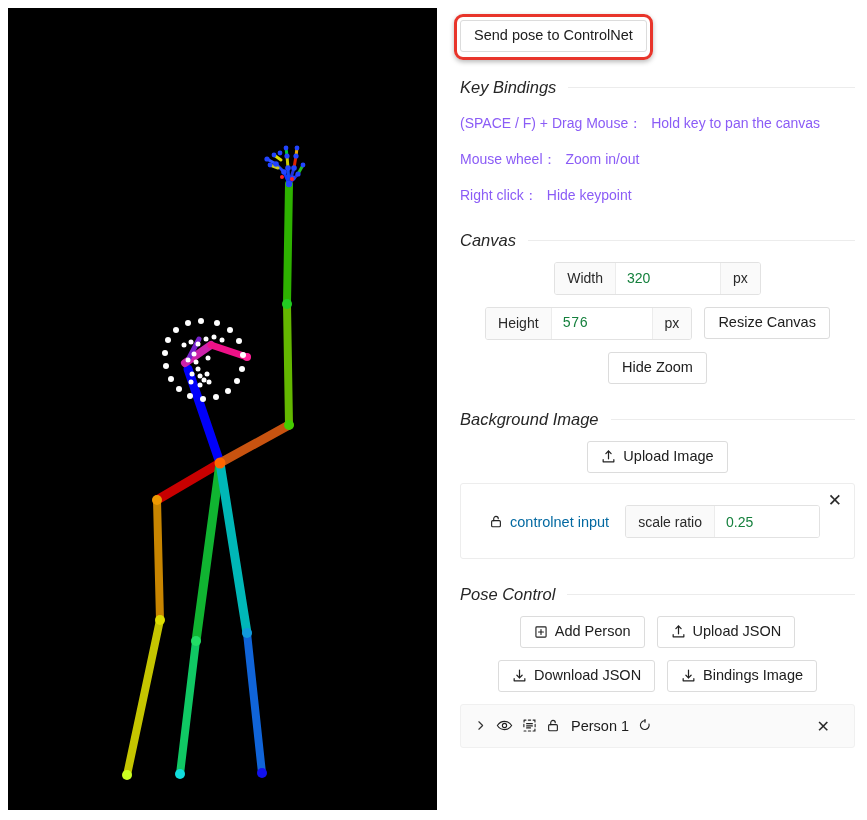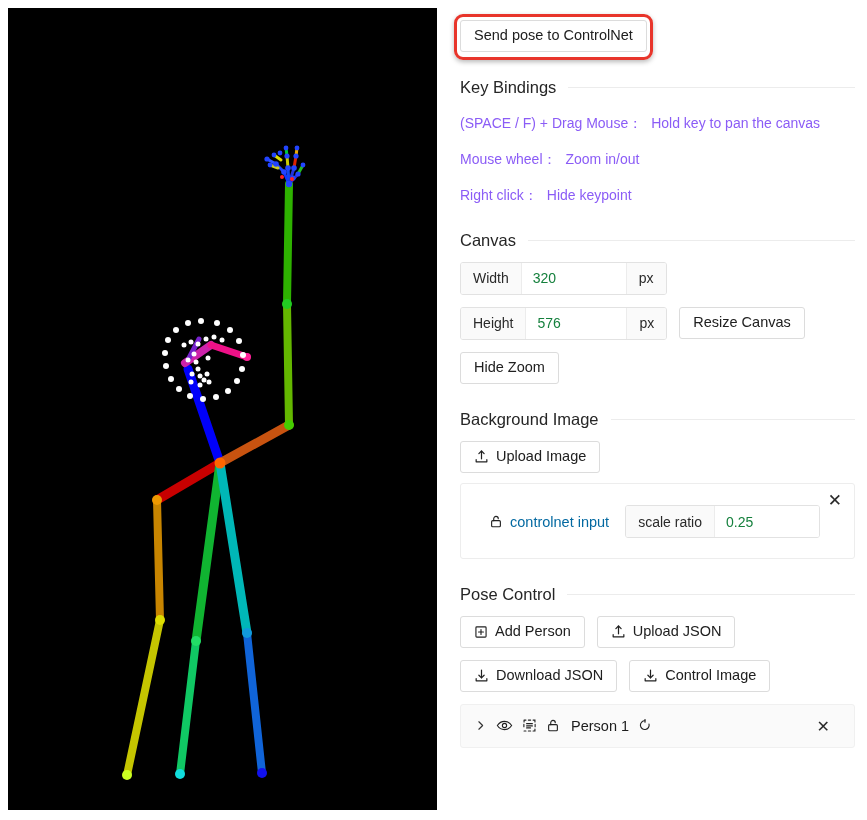--- a/index.html
+++ b/index.html
@@ -65,41 +65,42 @@
   .section {
     display: flex;
     align-items: center;
     gap: 12px;
     margin: 26px 0 4px 4px;
   }
   .section .title {
     font-size: 16.5px;
     color: #262626;
     white-space: nowrap;
+    font-style: italic;
   }
   .section .rule {
     flex: 1 1 auto;
     height: 1px;
     background: #ececec;
   }
 
   
   .kb { margin: 0 0 0 4px; }
   .kb-row {
     font-size: 14px;
     color: #8b5cf6;
     margin: 18px 0 0 0;
     white-space: nowrap;
   }
   .kb-row .key { }
   .kb-row .sep { margin: 0 2px 0 0; }
   .kb-row .val { margin-left: 7px; }
 
   
-  .row { display: flex; align-items: center; gap: 12px; margin: 12px 0 0 4px; }
+  .row { display: flex; align-items: center; gap: 12px; margin: 12px 0 0 4px; justify-content: center; }
   .input-group {
     display: flex;
     align-items: stretch;
     border: 1px solid #e2e2e2;
     border-radius: 3px;
     overflow: hidden;
     height: 33px;
   }
   .addon {
     display: flex; align-items: center;
@@ -113,21 +114,21 @@
   .field {
     border: 0;
     outline: none;
     background: #fff;
     padding: 0 11px;
     font-size: 14px;
     font-family: "Liberation Sans", sans-serif;
     color: #15803d;
     width: 104px;
   }
-  .field.narrow { width: 100px; }
+  .field.narrow { width: 100px; font-family: Liberation Mono, monospace; }
 
   
   .bg-card {
     position: relative;
     margin: 10px 0 0 4px;
     border: 1px solid #ededed;
     border-radius: 3px;
     padding: 20px 14px 18px 14px;
     min-height: 76px;
     display: flex;
@@ -435,21 +436,21 @@
         <span>Download JSON</span>
       </button>
       <button class="btn">
         <span class="ico">
           <svg width="15" height="15" viewBox="0 0 16 16" fill="none" stroke="#222" stroke-width="1.3" stroke-linecap="round" stroke-linejoin="round">
             <path d="M8 2.2v8.3"></path>
               <path d="M5.2 7.7L8 10.5l2.8-2.8"></path>
               <path d="M2.3 11.4v2.3h11.4v-2.3"></path>
           </svg>
         </span>
-        <span>Control Image</span>
+        <span>Bindings Image</span>
       </button>
     </div>
 
     <div class="person-row">
       <span class="ico">
         <svg width="13" height="15" viewBox="0 0 16 16" fill="none" stroke="#333" stroke-width="1.4" stroke-linecap="round" stroke-linejoin="round">
           <path d="M6 3.4L10.6 8 6 12.6"></path>
         </svg>
       </span>
       <span class="ico">

